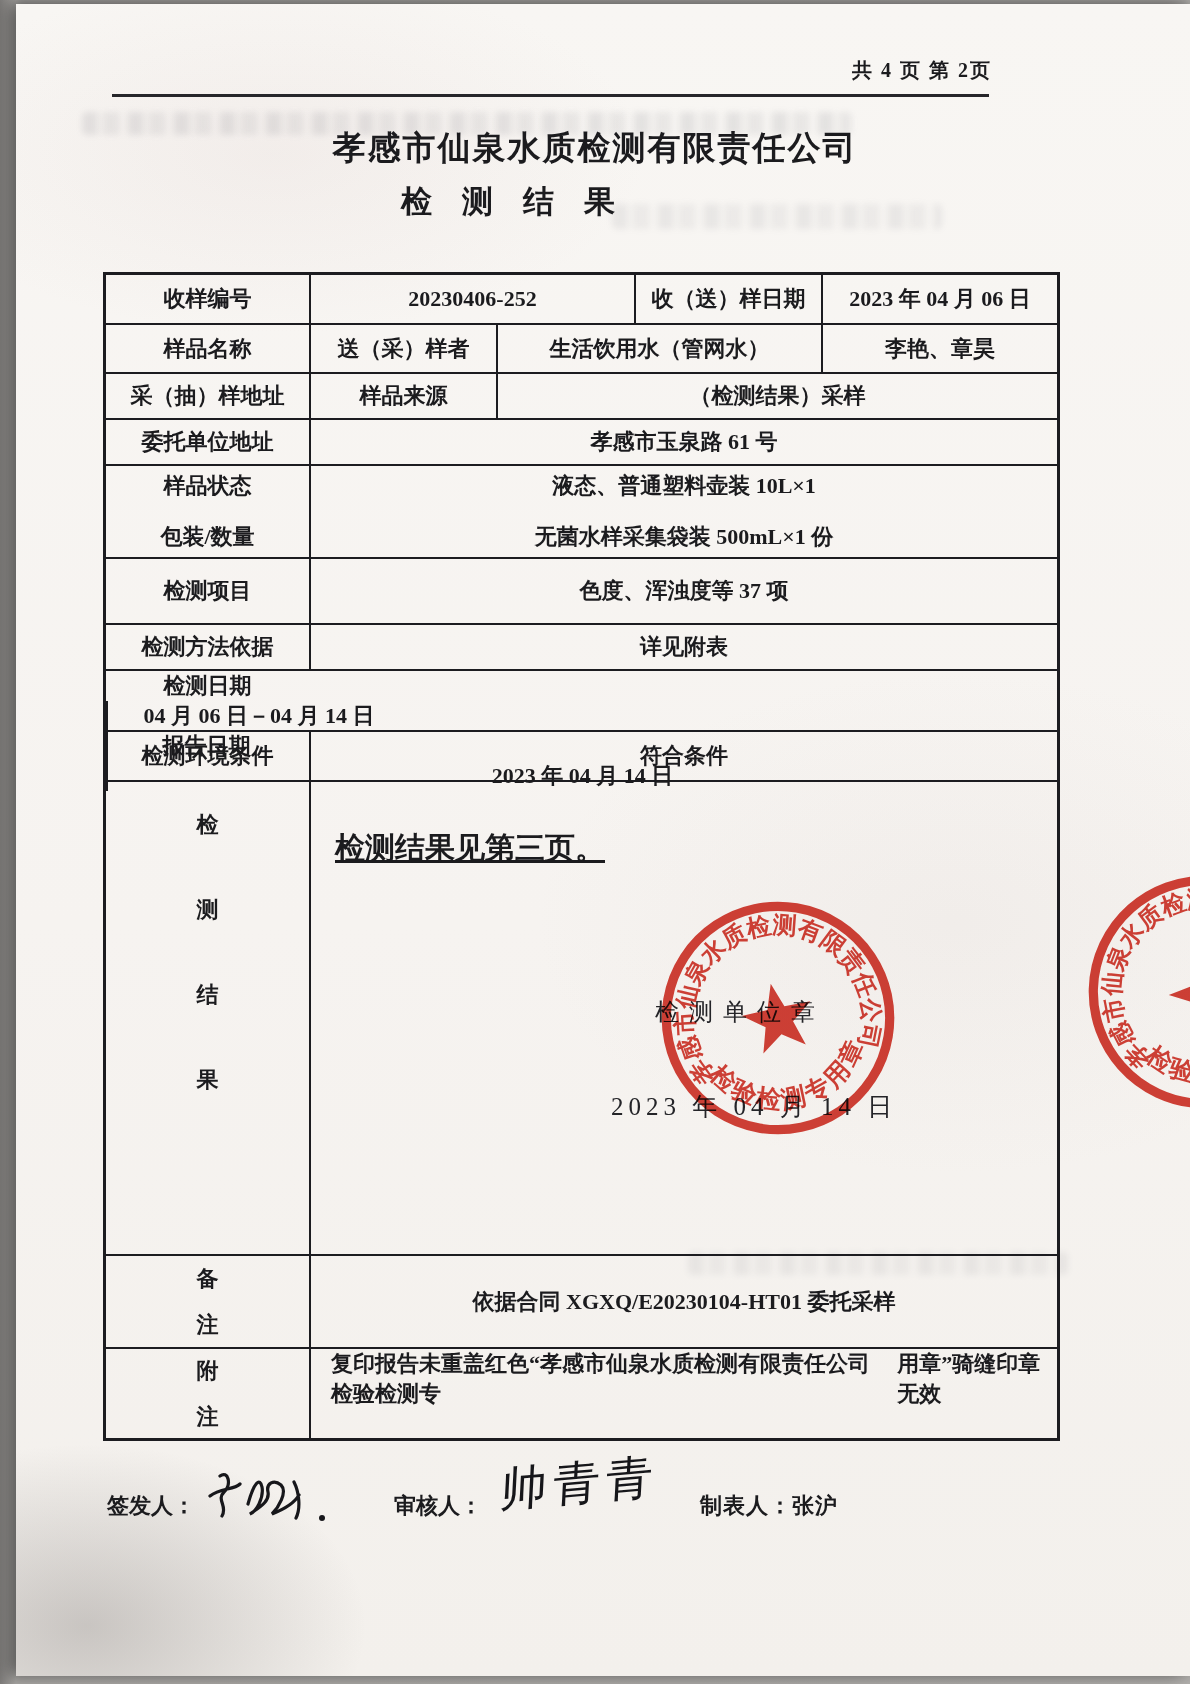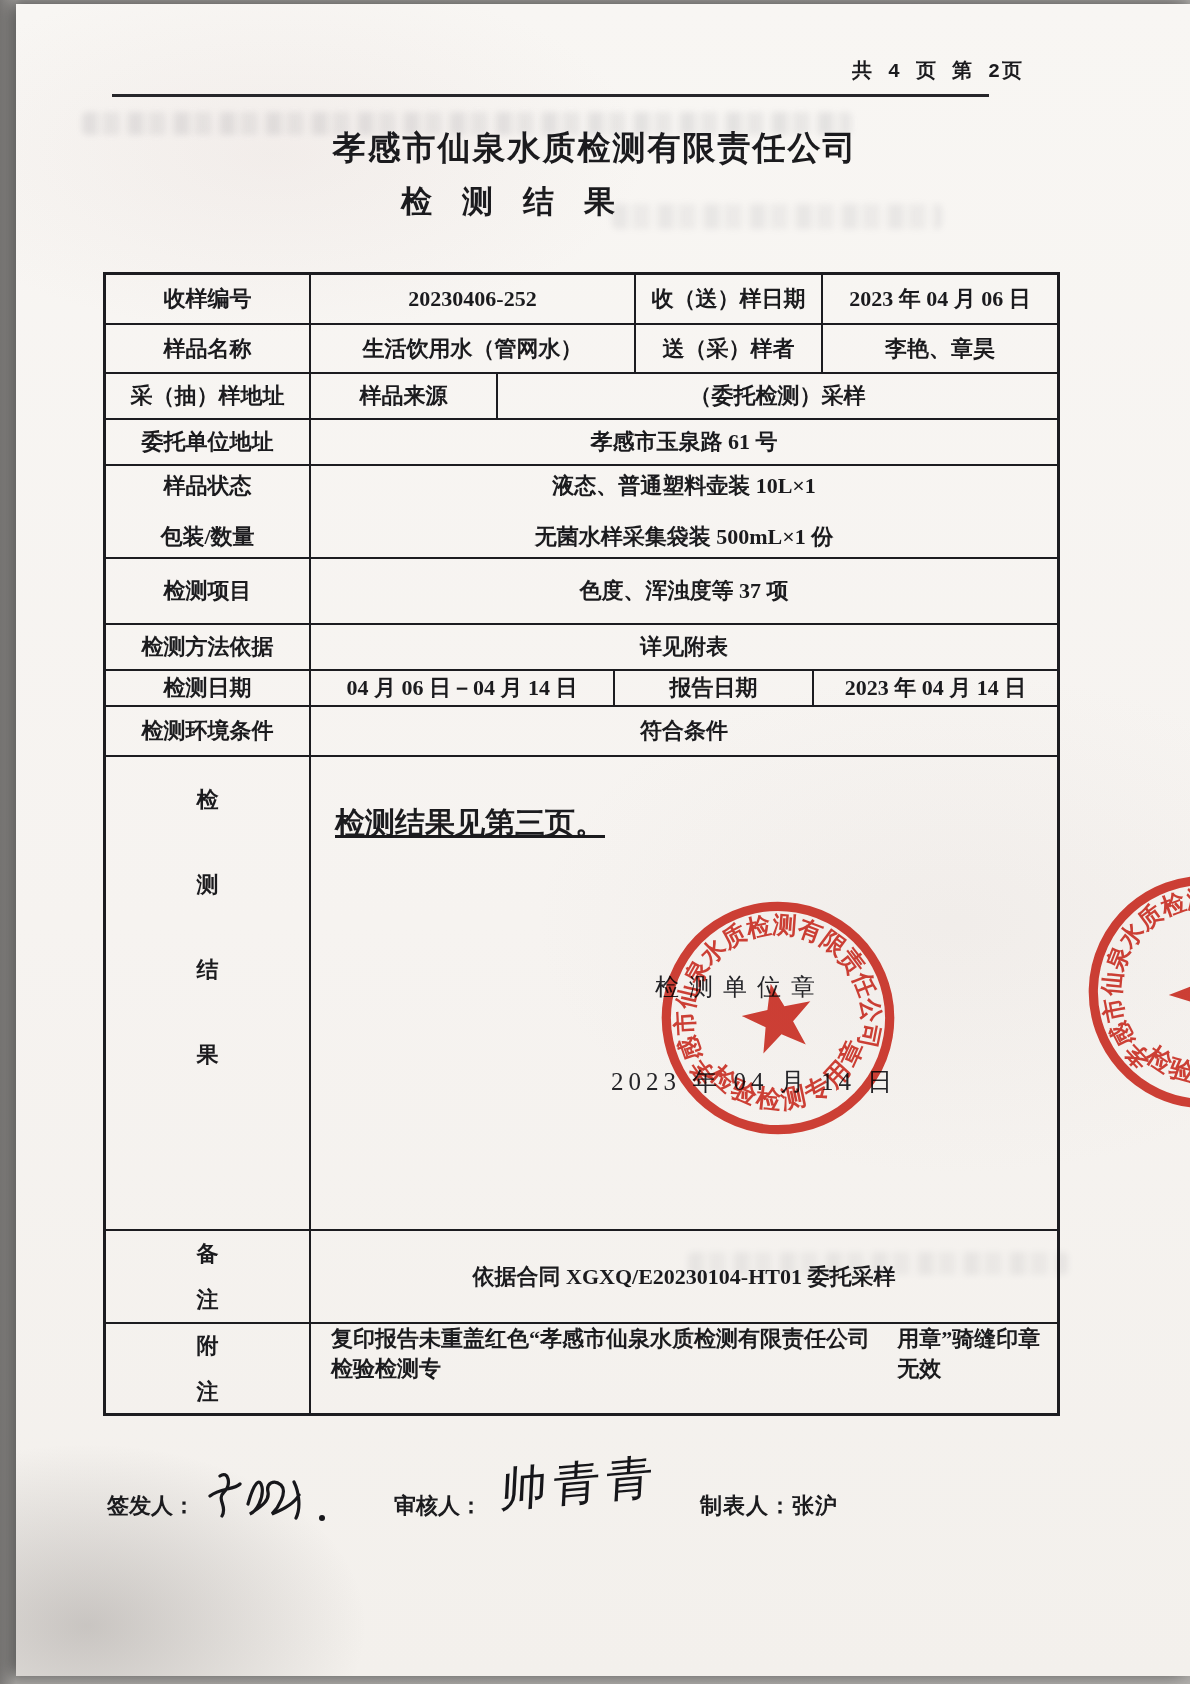--- a/index.html
+++ b/index.html
@@ -11,21 +11,21 @@
   .page{position:relative;width:1190px;height:1684px;overflow:hidden;
     background:linear-gradient(90deg,#7e7c7a 0px,#a9a7a4 16px,#b0aeab 100%);}
   .paper{position:absolute;left:16px;top:4px;width:1174px;height:1672px;
     background:
       radial-gradient(620px 300px at 22% 9%, rgba(216,198,196,.18), transparent 60%),
       radial-gradient(700px 420px at 80% 55%, rgba(210,200,196,.14), transparent 60%),
       radial-gradient(400px 260px at 6% 97%, rgba(90,84,82,.28), transparent 70%),
       linear-gradient(180deg,#f8f6f3 0%,#f6f3f0 55%,#f3f0ec 100%);
     box-shadow:-9px 0 16px rgba(30,30,30,.45), 0 -4px 10px rgba(30,30,30,.25);}
   .txt{position:absolute;color:#1b1b1e;}
-  .page-indicator{left:852px;top:57px;font-size:20px;font-weight:700;letter-spacing:2px;font-family:Liberation Mono, monospace;}
+  .page-indicator{left:852px;top:57px;font-size:20px;font-weight:700;letter-spacing:2px;}
   .header-rule{position:absolute;left:112px;top:94px;width:877px;height:3px;background:#26262a;}
   .company-title{left:0;top:126px;width:1190px;text-align:center;font-size:33px;font-weight:700;letter-spacing:2px;}
   .report-title{left:0;top:181px;width:1016px;text-align:center;font-size:31px;font-weight:700;letter-spacing:30px;text-indent:30px;}
 
   
   .bleed{position:absolute;border-radius:5px;filter:blur(3px);opacity:.65;
     background:repeating-linear-gradient(90deg, rgba(112,112,122,.22) 0 15px, rgba(112,112,122,.04) 15px 21px, rgba(112,112,122,.17) 21px 37px, rgba(112,112,122,.02) 37px 46px);}
   .bleed1{left:82px;top:112px;width:770px;height:23px;}
   .bleed2{left:612px;top:204px;width:330px;height:25px;opacity:.5;}
   .bleed3{left:688px;top:1252px;width:380px;height:23px;opacity:.45;}
@@ -37,21 +37,21 @@
   .tcell{border-left:2px solid #1c1c20;box-sizing:border-box;display:flex;align-items:center;justify-content:center;
     font-size:22px;font-weight:700;color:#1b1b1e;text-align:center;}
   .tcell:first-child{border-left:none;}
   .w-label{width:203px;flex:none;}
   .w-v1{width:325px;flex:none;}
   .w-l2{width:187px;flex:none;}
   .w-rest{flex:1;}
   .w-v1b{width:304px;flex:none;}
   .w-l2b{width:199px;flex:none;}
   .h50{height:48px;} .h51{height:49px;} .h48{height:46px;} .h95{height:93px;}
-  .h53{height:66px;} .h47{height:36px;} .h52{height:50px;}
+  .h53{height:66px;} .h47{height:61px;flex-direction:column;} .h52{height:50px;}
   .h476{height:474px;} .hr11{height:93px;} .hr12{height:91px;}
   .two-line{flex-direction:column;justify-content:center;gap:21px;}
   .vlabel{flex-direction:column;justify-content:flex-start;position:relative;}
   .vchar{position:absolute;left:0;width:100%;text-align:center;}
   .bigcell{position:relative;display:block;}
   .note-text{position:absolute;left:24px;top:46px;font-size:30px;font-weight:700;text-decoration:underline;}
   .stamp-caption{position:absolute;left:344px;top:214px;font-size:24px;font-weight:400;letter-spacing:10px;color:#242428;}
   .stamp-date{position:absolute;left:300px;top:308px;font-size:25px;font-weight:400;letter-spacing:5px;color:#242428;}
   .r12-content{flex-direction:row;align-items:flex-start;justify-content:center;gap:12px;padding-left:20px;text-align:left;}
 
@@ -89,29 +89,29 @@
 
     <div class="trow h50">
       <div class="tcell w-label">收样编号</div>
       <div class="tcell w-v1">20230406-252</div>
       <div class="tcell w-l2">收（送）样日期</div>
       <div class="tcell w-rest">2023 年 04 月 06 日</div>
     </div>
 
     <div class="trow h51">
       <div class="tcell w-label">样品名称</div>
+      <div class="tcell w-l2">送（采）样者</div>
       <div class="tcell w-v1">生活饮用水（管网水）</div>
-      <div class="tcell w-l2">送（采）样者</div>
       <div class="tcell w-rest">李艳、章昊</div>
     </div>
 
     <div class="trow h48">
       <div class="tcell w-label">采（抽）样地址</div>
       <div class="tcell w-l2">样品来源</div>
-      <div class="tcell w-rest">（委托检测）采样</div>
+      <div class="tcell w-rest">（检测结果）采样</div>
     </div>
 
     <div class="trow h48">
       <div class="tcell w-label">委托单位地址</div>
       <div class="tcell w-rest">孝感市玉泉路 61 号</div>
     </div>
 
     <div class="trow h95">
       <div class="tcell w-label two-line">
         <span>样品状态</span>

